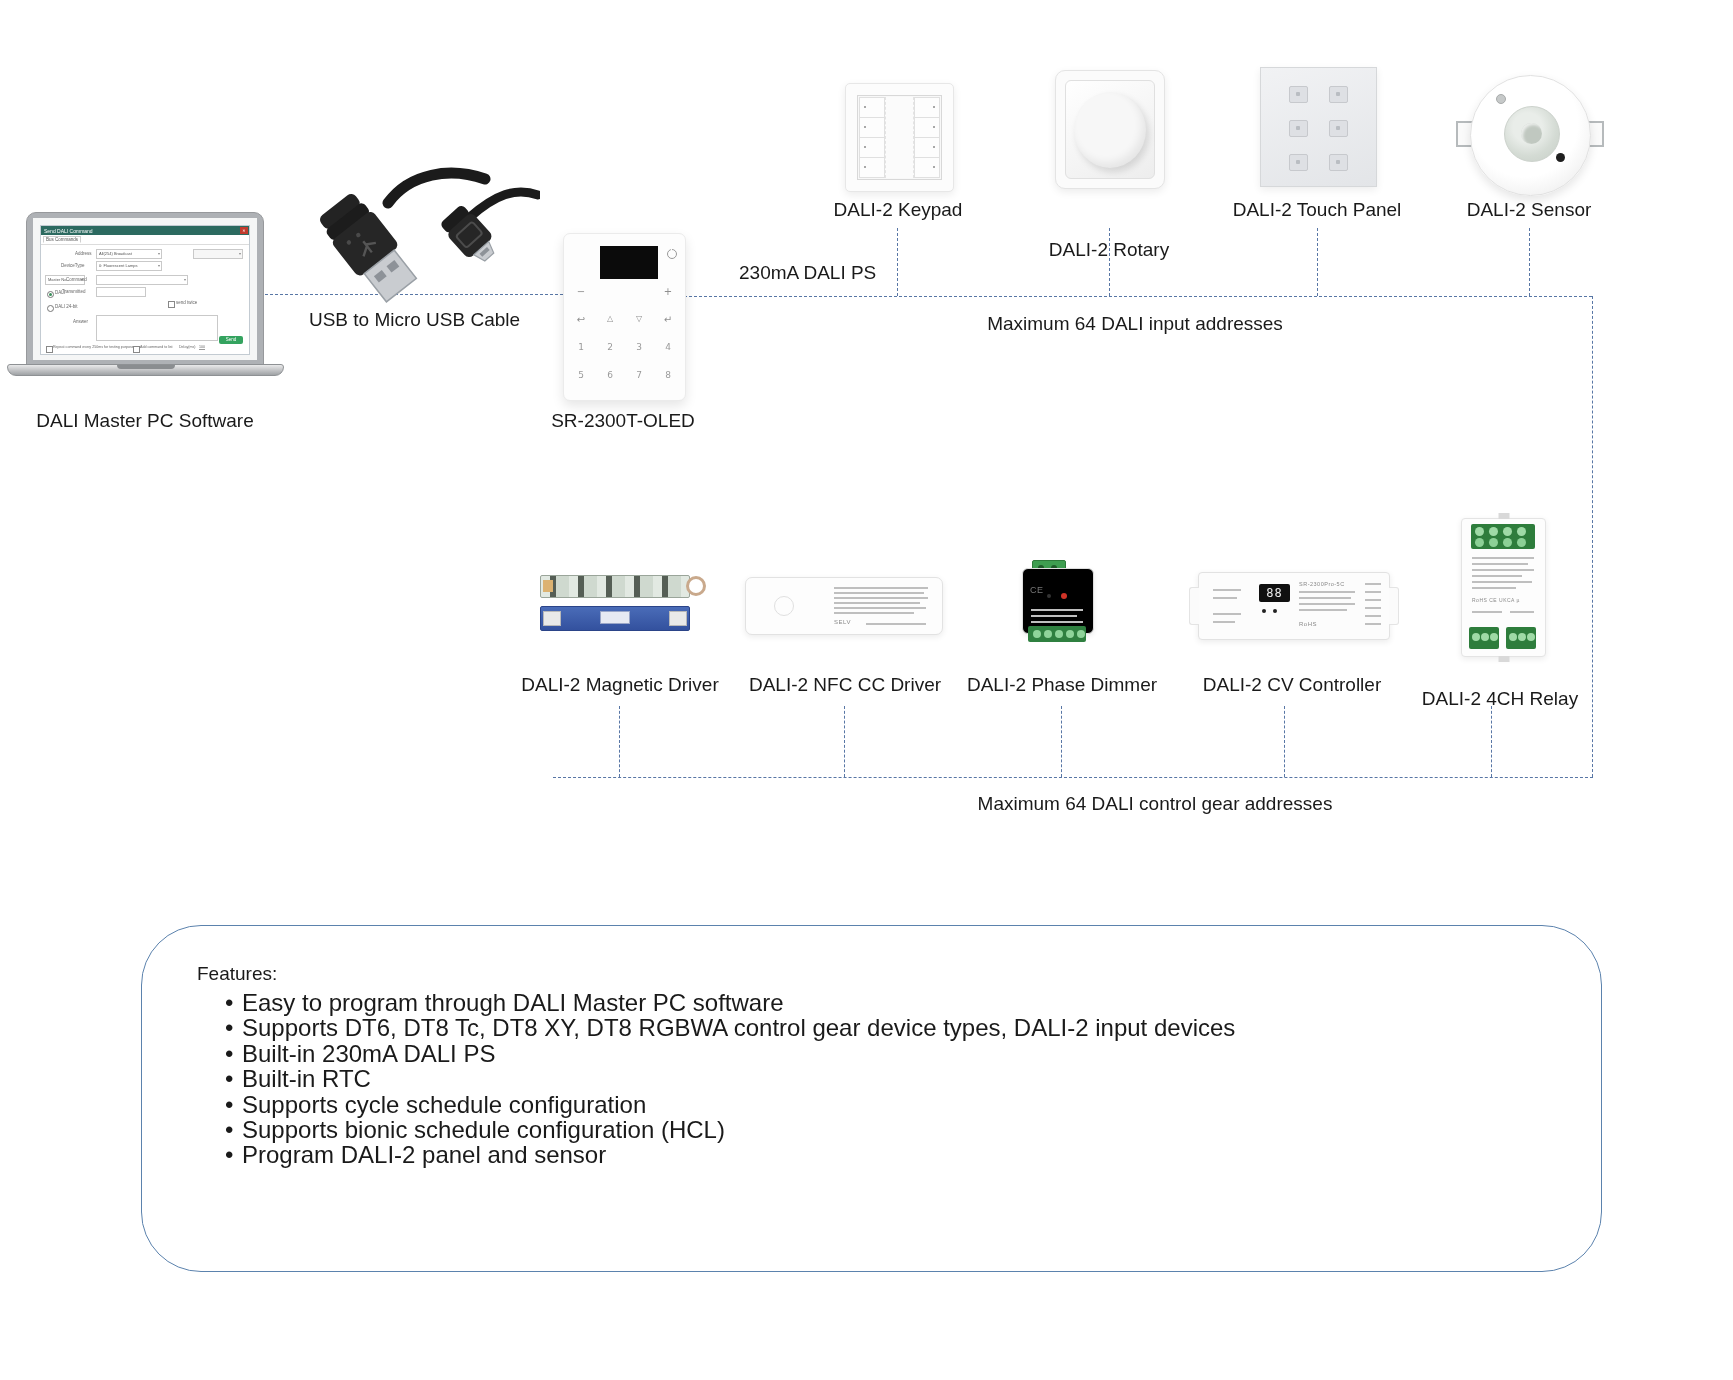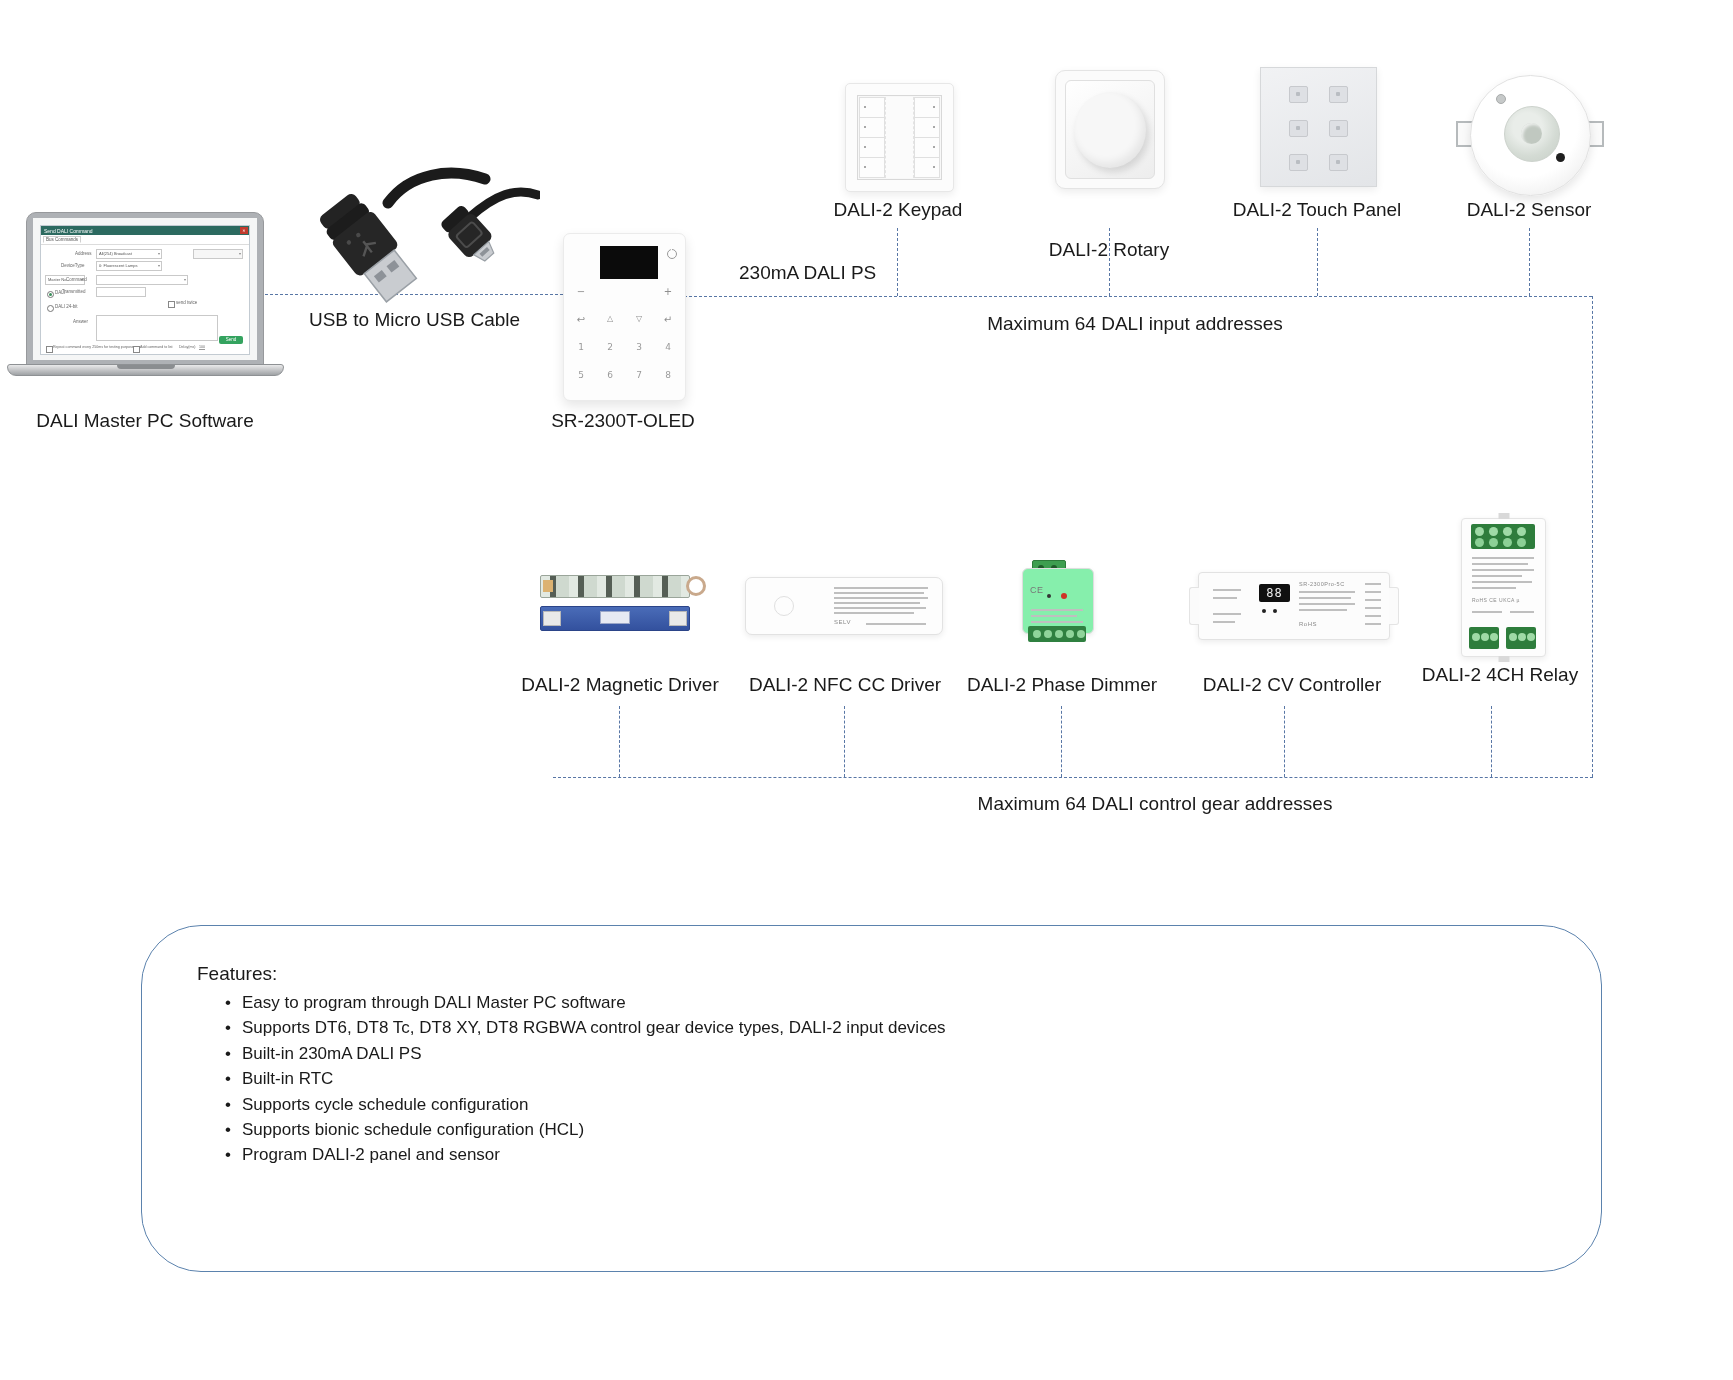--- a/index.html
+++ b/index.html
@@ -64,21 +64,21 @@
   .mg-loop{position:absolute;left:146px;top:1px;width:14px;height:14px;border:3px solid #c9a98c;border-radius:50%;background:#fff;}
   .mg-s2{position:absolute;left:0;top:31px;width:148px;height:23px;background:linear-gradient(#4a6cb8,#33519e);border:1px solid #2b4488;border-radius:2px;}
   .mg-s2::before,.mg-s2::after{content:"";position:absolute;top:4px;width:16px;height:13px;background:#e9e9e9;border:1px solid #b9b9b9;}
   .mg-s2::before{left:2px;}.mg-s2::after{right:2px;}
   .mg-c{position:absolute;left:60px;top:36px;width:28px;height:11px;background:#e7eaf3;border:1px solid #9aa6c8;}
   .nfc{position:absolute;left:745px;top:577px;width:196px;height:56px;background:#fdfdfd;border:1px solid #e2e2e2;border-radius:7px;box-shadow:0 2px 6px rgba(0,0,0,.08);}
   .nfc-ring{position:absolute;left:28px;top:18px;width:18px;height:18px;border:1px solid #e0e0e0;border-radius:50%;}
   .tx{position:absolute;background:#bfbfbf;height:1.5px;}
   .mark{position:absolute;font-size:6px;color:#8a8a8a;white-space:nowrap;letter-spacing:.5px;}
   .pd{position:absolute;left:1022px;top:560px;width:70px;height:82px;}
-  .pd-body{position:absolute;left:0;top:8px;width:70px;height:64px;background:#86efac;border:1px solid #dedede;border-radius:6px;box-shadow:0 2px 5px rgba(0,0,0,.08);}
+  .pd-body{position:absolute;left:0;top:8px;width:70px;height:64px;background:#000000;border:1px solid #dedede;border-radius:6px;box-shadow:0 2px 5px rgba(0,0,0,.08);}
   .pd-t{position:absolute;left:10px;top:0;width:32px;height:15px;background:#3e9e50;border:1px solid #2d7a3a;border-radius:2px;}
   .pd-t::after{content:"";position:absolute;left:5px;top:4px;width:6px;height:6px;border-radius:50%;background:#1f5c2a;box-shadow:13px 0 0 #1f5c2a;}
   .pd-b{position:absolute;left:6px;top:66px;width:58px;height:16px;background:#2f8040;border-radius:2px;}
   .pd-s{position:absolute;left:5px;top:4px;width:8px;height:8px;border-radius:50%;background:#8fd49a;box-shadow:11px 0 0 #8fd49a,22px 0 0 #8fd49a,33px 0 0 #8fd49a,44px 0 0 #8fd49a;}
   .pd-red{position:absolute;left:38px;top:24px;width:6px;height:6px;border-radius:50%;background:#cf3327;}
   .pd-blk{position:absolute;left:24px;top:25px;width:4px;height:4px;border-radius:50%;background:#333;}
   .cv{position:absolute;left:1198px;top:572px;width:190px;height:66px;background:#fcfcfc;border:1px solid #e2e2e2;border-radius:4px;box-shadow:0 2px 6px rgba(0,0,0,.08);}
   .cv::before,.cv::after{content:"";position:absolute;top:14px;height:36px;width:9px;background:#fbfbfb;border:1px solid #e4e4e4;}
   .cv::before{left:-10px;border-radius:3px 0 0 3px;border-right:none;}
   .cv::after{right:-10px;border-radius:0 3px 3px 0;border-left:none;}
@@ -87,21 +87,21 @@
   .rl{position:absolute;left:1461px;top:518px;width:83px;height:137px;background:#fdfdfd;border:1px solid #e4e4e4;border-radius:4px;box-shadow:0 2px 6px rgba(0,0,0,.08);}
   .rl-clip{position:absolute;left:50%;transform:translateX(-50%);width:11px;height:6px;background:#d9d9d9;}
   .rl-t{position:absolute;left:9px;top:5px;width:64px;height:25px;background:#2e7d3c;border-radius:2px;}
   .rl-s{position:absolute;left:4px;top:3px;width:9px;height:9px;border-radius:50%;background:#9fdaa6;box-shadow:14px 0 0 #9fdaa6,28px 0 0 #9fdaa6,42px 0 0 #9fdaa6,0 11px 0 #8cd096,14px 11px 0 #8cd096,28px 11px 0 #8cd096,42px 11px 0 #8cd096;}
   .rl-b{position:absolute;top:108px;width:30px;height:22px;background:#2e7d3c;border-radius:2px;}
   .rl-bs{position:absolute;left:3px;top:6px;width:8px;height:8px;border-radius:50%;background:#9fdaa6;box-shadow:9px 0 0 #9fdaa6,18px 0 0 #9fdaa6;}
   
   .features-box{position:absolute;left:141px;top:925px;width:1461px;height:347px;border:1.5px solid #5b82ad;border-radius:60px;box-sizing:border-box;}
   .features-head{position:absolute;left:197px;top:963px;font-size:19px;color:#1a1a1a;}
   .features-list{position:absolute;left:242px;top:990px;margin:0;padding:0;list-style:none;}
-  .features-list li{position:relative;font-size:17px;line-height:25.4px;color:#1a1a1a;white-space:nowrap;}
+  .features-list li{position:relative;font-size:24px;line-height:25.4px;color:#1a1a1a;white-space:nowrap;}
   .features-list li::before{content:"•";position:absolute;left:-17px;color:#1a1a1a;}
 </style>
 </head>
 <body>
 
 <div class="dash-h" style="left:265px;top:294px;width:298px;"></div>
 <div class="dash-h" style="left:684px;top:296px;width:908px;"></div>
 <div class="dash-v" style="left:897px;top:228px;height:68px;"></div>
 <div class="dash-v" style="left:1109px;top:228px;height:68px;"></div>
 <div class="dash-v" style="left:1317px;top:228px;height:68px;"></div>
@@ -321,21 +321,21 @@
   <div class="tx" style="left:10px;top:92px;width:30px;"></div>
   <div class="tx" style="left:48px;top:92px;width:24px;"></div>
   <div class="rl-b" style="left:7px;">
     <div class="rl-bs"></div>
   </div>
   <div class="rl-b" style="left:44px;">
     <div class="rl-bs"></div>
   </div>
   <div class="rl-clip" style="bottom:-6px;"></div>
 </div>
-<div class="lbl" style="left:1400px;top:664px;width:200px;">DALI-2 4CH Relay</div>
+<div class="lbl" style="left:1400px;top:688px;width:200px;">DALI-2 4CH Relay</div>
 
 <div class="features-box"></div>
 <div class="features-head">Features:</div>
 <ul class="features-list">
   <li>Easy to program through DALI Master PC software</li>
   <li>Supports DT6, DT8 Tc, DT8 XY, DT8 RGBWA control gear device types, DALI-2 input devices</li>
   <li>Built-in 230mA DALI PS</li>
   <li>Built-in RTC</li>
   <li>Supports cycle schedule configuration</li>
   <li>Supports bionic schedule configuration (HCL)</li>

